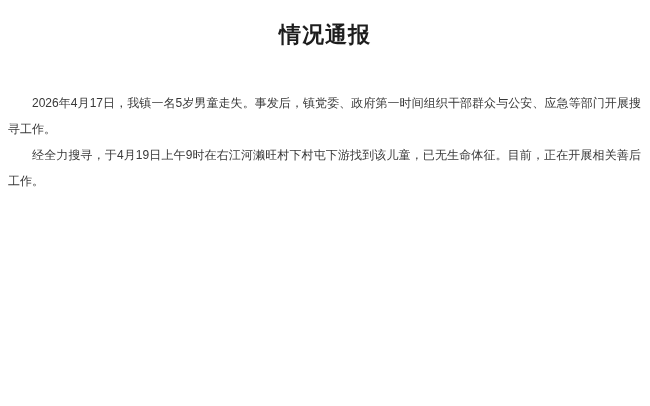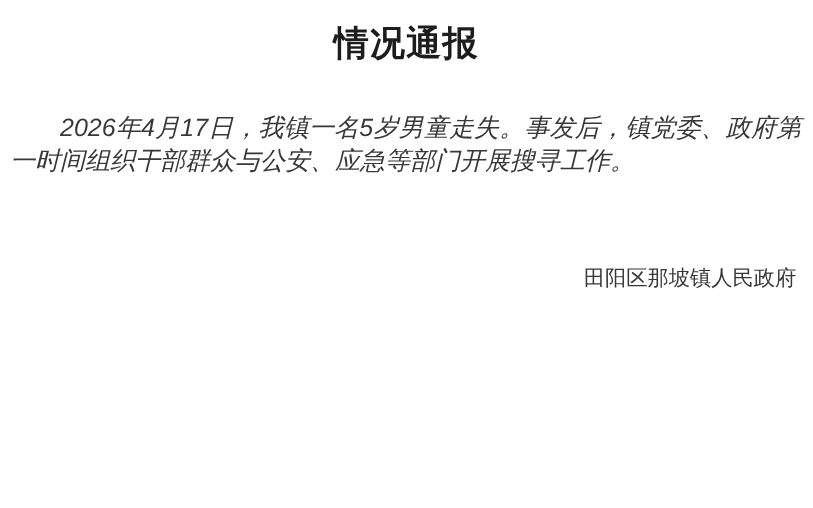--- a/index.html
+++ b/index.html
@@ -14,35 +14,34 @@
     overflow: hidden;
   }
   .page {
     width: 650px;
     height: 406px;
     background: #ffffff;
   }
   .notice-title {
     margin: 21px 0 0 0;
     text-align: center;
-    font-size: 28px;
+    font-size: 22px;
     line-height: 27px;
     font-weight: bold;
     color: #1d1d1d;
     letter-spacing: 1px;
   }
   .notice-body {
     margin-top: 42px;
     padding-left: 8px;
     padding-right: 9px;
-    font-size: 20px;
+    font-size: 12px;
     line-height: 26px;
     color: #383838;
     text-align: justify;
-    font-style: italic;
   }
   .notice-body p {
     margin: 0;
     text-indent: 2em;
   }
   .signature-block {
     margin-top: 68px;
     padding-right: 13px;
     text-align: right;
     font-size: 17px;
@@ -52,19 +51,19 @@
 </style>
 </head>
 <body>
 
 <div class="page">
 
   <h1 class="notice-title">情况通报</h1>
 
   <div class="notice-body">
     <p>2026年4月17日，我镇一名5岁男童走失。事发后，镇党委、政府第一时间组织干部群众与公安、应急等部门开展搜寻工作。</p>
+    <p>经全力搜寻，于4月19日上午9时在右江河濑旺村下村屯下游找到该儿童，已无生命体征。目前，正在开展相关善后工作。</p>
   </div>
 
   <div class="signature-block">
-    <div>田阳区那坡镇人民政府</div>
   </div>
 
 </div>
 
 </body></html>

